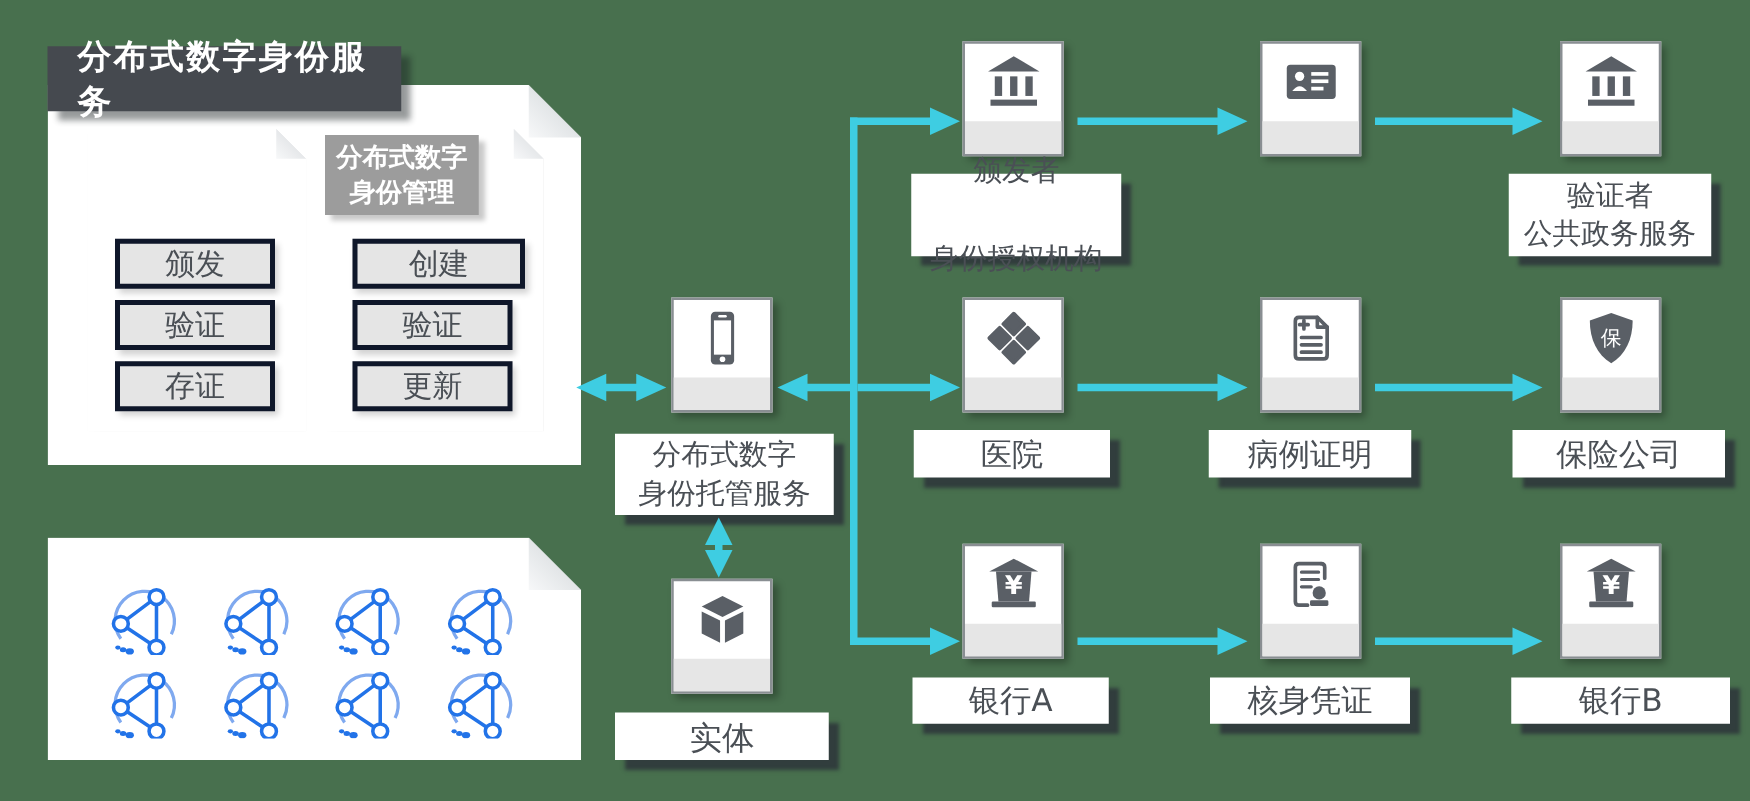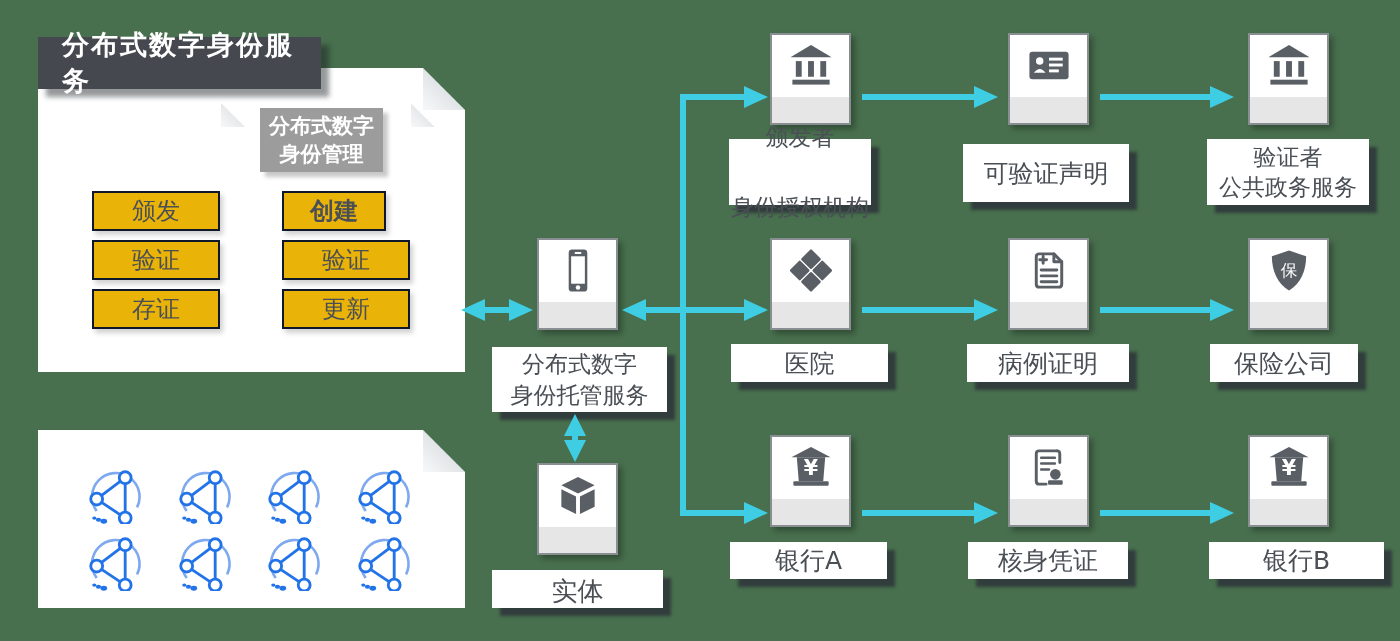--- a/index.html
+++ b/index.html
@@ -20,22 +20,22 @@
   .panel{background:#fff;clip-path:polygon(0 0,calc(100% - 24px) 0,100% 24px,100% 100%,0 100%);
           filter:drop-shadow(4px 5px 4px rgba(0,0,0,.25));}
   .panel .fold{position:absolute;top:0;right:0;width:24px;height:24px;
           background:linear-gradient(to bottom left,rgba(0,0,0,0) 50%,#e6e8ea 50%,#f7f8f9 100%);}
 
   .darkhead{background:var(--dark);color:#fff;display:flex;align-items:center;justify-content:center;
           font-size:27px;font-weight:600;letter-spacing:2px;box-shadow:8px 8px 5px rgba(22,28,32,.45);padding-left:24px;}
   .grayhead{background:#9C9C9C;color:#fff;display:flex;flex-direction:column;align-items:center;
           justify-content:center;font-size:21px;line-height:1.35;font-weight:600;
           box-shadow:5px 5px 4px rgba(0,0,0,.22);text-align:center;}
-  .btn{background:#eab308;color:var(--ink);display:flex;align-items:center;justify-content:center;
-          font-size:24px;border:2px solid #0f172a;box-shadow:3px 4px 5px rgba(0,0,0,.18);}
+  .btn{background:#e5e5e5;color:var(--ink);display:flex;align-items:center;justify-content:center;
+          font-size:24px;border:4px solid #0f172a;box-shadow:3px 4px 5px rgba(0,0,0,.18);}
 
   
   .card{width:81px;height:92px;background:#fff;border:2px solid #898E92;
         box-shadow:4px 4px 6px rgba(0,0,0,.3);}
   .card .strip{position:absolute;left:0;right:0;bottom:0;height:26px;background:#E6E6E6;}
   .card svg{position:absolute;left:50%;top:7px;transform:translateX(-50%);width:47px;height:47px;}
 
   
   .label{background:#fff;color:var(--ink);display:flex;flex-direction:column;align-items:center;
          justify-content:center;text-align:center;line-height:1.32;
@@ -154,21 +154,21 @@
     <div class="btn abs" style="left:22px;top:137px;width:128px;height:40px;">验证</div>
     <div class="btn abs" style="left:22px;top:186px;width:128px;height:40px;">存证</div>
   </div>
 
   <div class="abs panel" style="left:260px;top:103px;width:175px;height:242px;">
     <div class="fold"></div>
     <div class="grayhead abs" style="left:0;top:5px;width:123px;height:64px;">
       <span>分布式数字</span>
       <span>身份管理</span>
     </div>
-    <div class="btn abs" style="left:22px;top:88px;width:104px;height:40px;font-weight:bold;">创建</div>
+    <div class="btn abs" style="left:22px;top:88px;width:138px;height:40px;">创建</div>
     <div class="btn abs" style="left:22px;top:137px;width:128px;height:40px;">验证</div>
     <div class="btn abs" style="left:22px;top:186px;width:128px;height:40px;">更新</div>
   </div>
 
   <div class="abs bigbox" style="left:38px;top:430px;width:427px;height:178px;">
     <div class="fold"></div>
   </div>
   <div class="abs nodegrid" style="left:70px;top:462px;width:358px;height:134px;">
     <svg>
         <use href="#sym-node"></use>
@@ -216,33 +216,30 @@
   <div class="abs label f26" style="left:492px;top:570px;width:171px;height:38px;justify-content:flex-end;">
     <span>实体</span>
   </div>
 
   <div class="abs card" style="left:770px;top:33px;">
     <div class="strip"></div>
     <svg>
         <use href="#sym-bank"></use>
       </svg>
   </div>
-  <div class="abs label f23" style="left:729px;top:139px;width:142px;height:66px;gap:39px;">
+  <div class="abs label f23" style="left:729px;top:139px;width:168px;height:66px;gap:39px;">
     <span>颁发者</span>
     <span>身份授权机构</span>
   </div>
 
   <div class="abs card" style="left:1008px;top:33px;">
     <div class="strip"></div>
     <svg>
         <use href="#sym-idcard"></use>
       </svg>
-  </div>
-  <div class="abs label f25" style="left:963px;top:144px;width:166px;height:58px;">
-    <span>可验证声明</span>
   </div>
 
   <div class="abs card" style="left:1248px;top:33px;">
     <div class="strip"></div>
     <svg>
         <use href="#sym-bank"></use>
       </svg>
   </div>
   <div class="abs label f23" style="left:1207px;top:139px;width:162px;height:66px;">
     <span>验证者</span>
@@ -268,21 +265,21 @@
   <div class="abs label f25" style="left:967px;top:344px;width:162px;height:38px;">
     <span>病例证明</span>
   </div>
 
   <div class="abs card" style="left:1248px;top:238px;">
     <div class="strip"></div>
     <svg>
         <use href="#sym-shield"></use>
       </svg>
   </div>
-  <div class="abs label f25" style="left:1210px;top:344px;width:148px;height:38px;">
+  <div class="abs label f25" style="left:1210px;top:344px;width:170px;height:38px;">
     <span>保险公司</span>
   </div>
 
   <div class="abs card" style="left:770px;top:435px;">
     <div class="strip"></div>
     <svg>
         <use href="#sym-bankyuan"></use>
       </svg>
   </div>
   <div class="abs label f25" style="left:730px;top:542px;width:157px;height:37px;">

